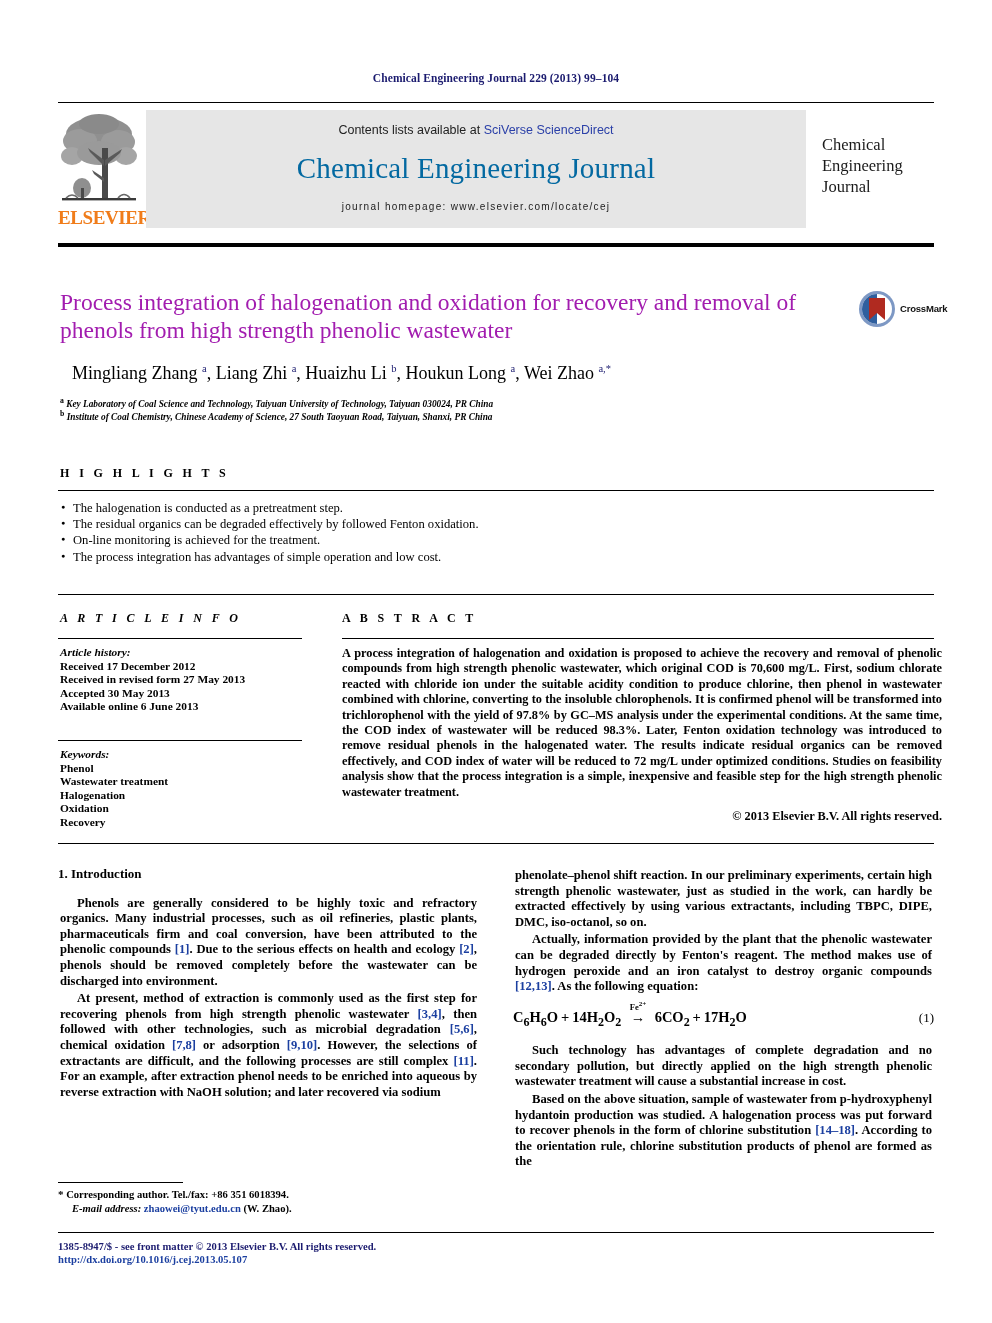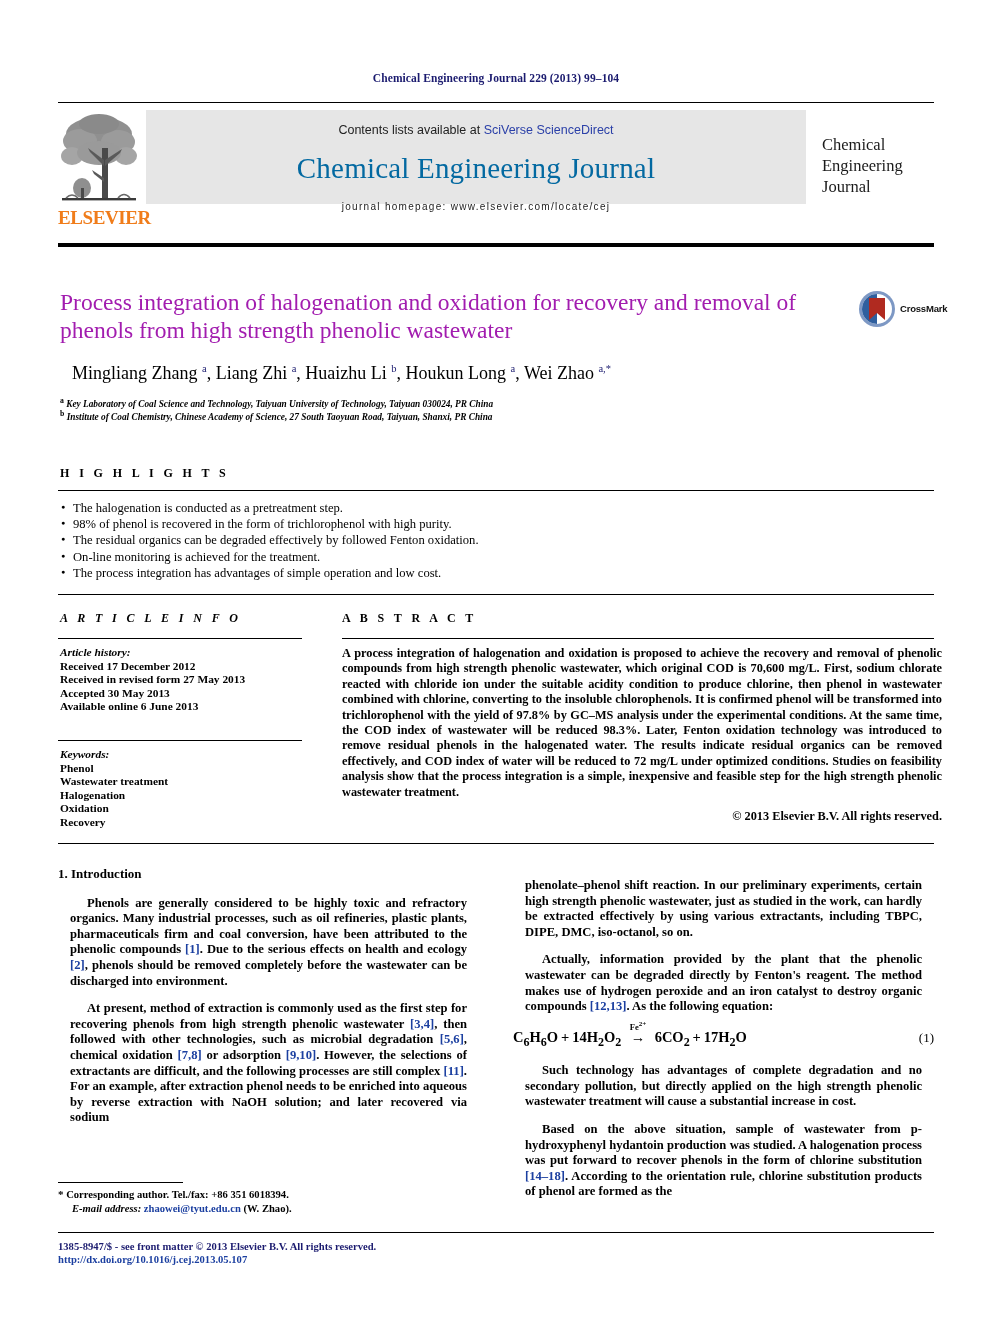--- a/index.html
+++ b/index.html
@@ -66,21 +66,21 @@
     letter-spacing: -0.4px;
     text-align: center;
     line-height: 20px;
     width: 82px;
   }
   .grey-band {
     position: absolute;
     left: 88px;
     right: 128px;
     top: 2px;
-    height: 94px;
+    height: 118px;
     background: #e6e6e6;
     text-align: center;
   }
   .contents-line {
     font-family: "Liberation Sans", sans-serif;
     font-size: 12.5px;
     color: #222;
     padding-top: 13px;
   }
   .contents-line .sd {
@@ -326,21 +326,21 @@
     font-weight: bold;
   }
   .col.left  { left: 58px; }
   .col.right { left: 513px; }
   .col h2 {
     font-size: 13px;
     margin: 0 0 14px 0;
     font-weight: bold;
   }
   .col p {
-    margin: 12px;
+    margin: 2px;
     text-indent: 17px;
   }
   .col p.noindent { text-indent: 0; }
   .ref { color: #1b3fa0; }
 
   
   .eqn {
     position: relative;
     margin: 15px 0 13px 0;
     font-size: 14.5px;
@@ -475,21 +475,20 @@
       <path d="M19 4 a15 15 0 0 0 0 30 Z" fill="#2f5f9e"></path>
       <path d="M11 8 h16 v22 l-8 -7 l-8 7 Z" fill="#b02a20"></path>
     </svg>
     <div class="cm-text">CrossMark</div>
   </div>
 
   <div class="sec-head highlights-head">H I G H L I G H T S</div>
   <div class="highlights-rule"></div>
   <ul class="highlights-list">
     <li>The halogenation is conducted as a pretreatment step.</li>
-    <li>98% of phenol is recovered in the form of trichlorophenol with high purity.</li>
     <li>The residual organics can be degraded effectively by followed Fenton oxidation.</li>
     <li>On-line monitoring is achieved for the treatment.</li>
     <li>The process integration has advantages of simple operation and low cost.</li>
   </ul>
   <div class="rule-before-info"></div>
 
   <div class="sec-head info-head">A R T I C L E    I N F O</div>
   <div class="sec-head abs-head">A B S T R A C T</div>
   <div class="info-rule"></div>
   <div class="abs-rule"></div>

